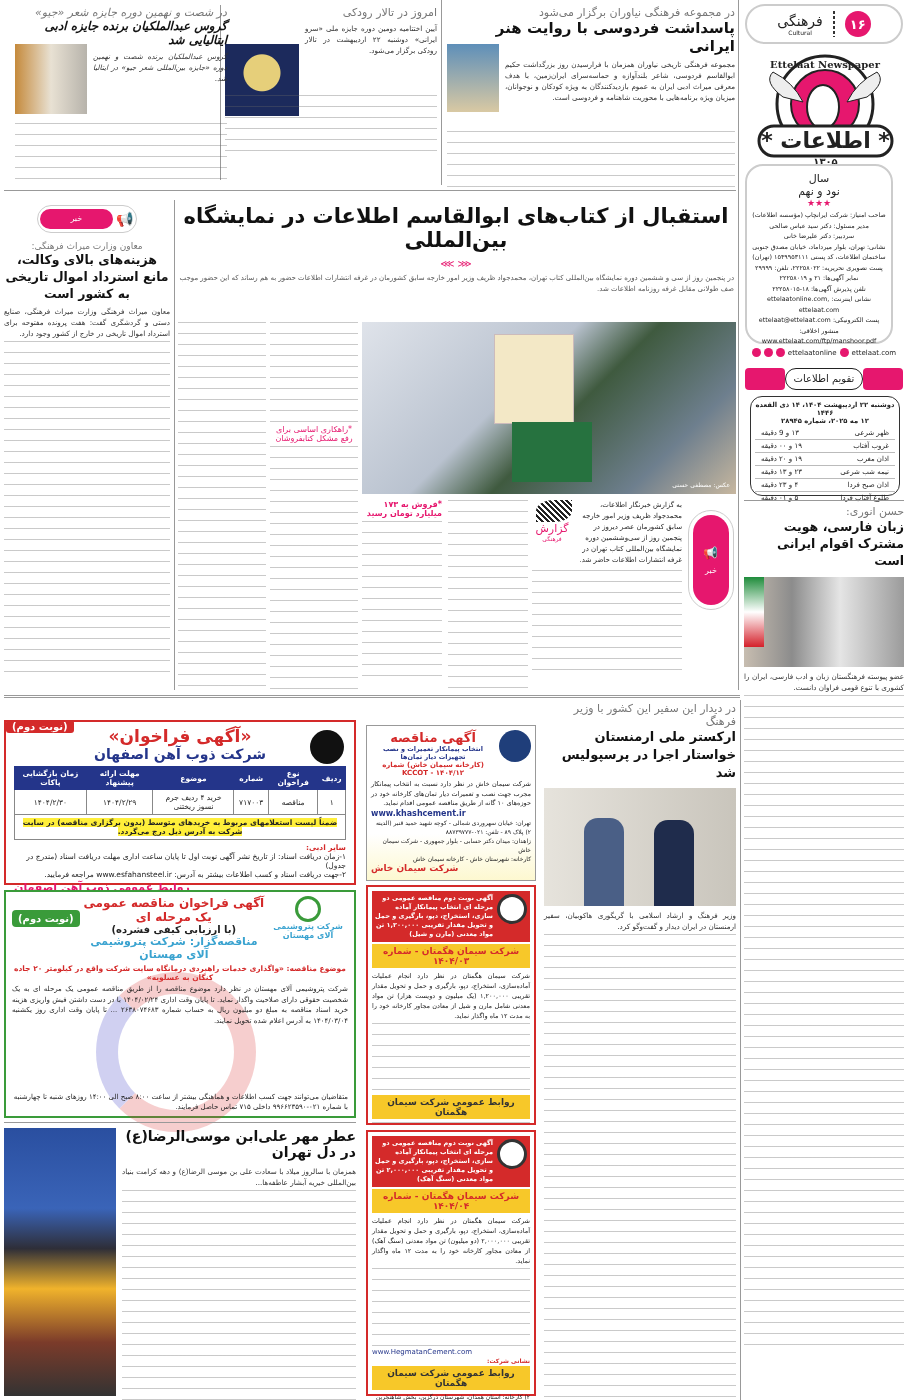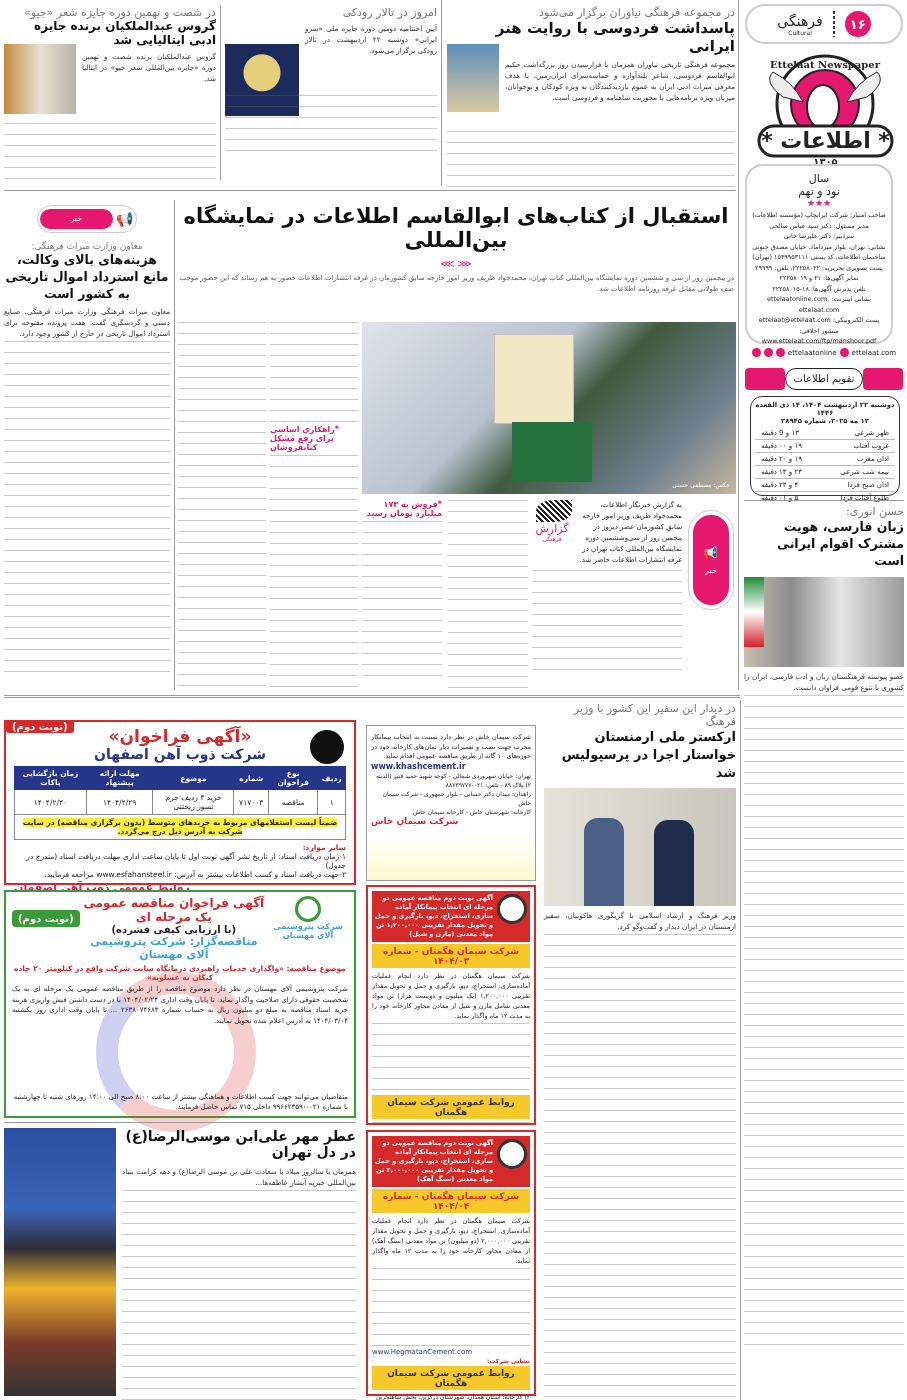--- a/index.html
+++ b/index.html
@@ -129,21 +129,21 @@
   <div class="lines" style="height:66px;margin-top:2px;"></div>
 </div>
 
 <div class="abs" style="left:225px;top:6px;width:212px;">
   <div class="kicker">امروز در تالار رودکی</div>
   <div class="photo" style="left:0;top:38px;width:74px;height:72px;background:radial-gradient(circle at 50% 40%,#e6cf7a 0 18px,#1c2a5c 19px);"></div>
   <div class="body-text" style="margin-left:80px;margin-top:4px;height:70px;">آیین اختتامیه دومین دوره جایزه ملی «سرو ایرانی» دوشنبه ۲۲ اردیبهشت در تالار رودکی برگزار می‌شود.</div>
   <div class="lines" style="height:60px;margin-top:2px;"></div>
 </div>
 
-<div class="abs" style="left:4px;top:6px;width:212px;">
+<div class="abs" style="left:15px;top:6px;width:212px;font-style:italic;">
   <div class="kicker">در شصت و نهمین دوره جایزه شعر «جیو»</div>
   <div class="head" style="font-size:12px;">گروس عبدالملکیان برنده جایزه ادبی ایتالیایی شد</div>
   <div class="photo" style="left:0;top:38px;width:72px;height:70px;background:linear-gradient(90deg,#c58a3c,#e8e1d3 50%,#b7b3ab);"></div>
   <div class="body-text" style="margin-left:78px;margin-top:4px;height:70px;">گروس عبدالملکیان برنده شصت و نهمین دوره «جایزه بین‌المللی شعر جیو» در ایتالیا شد.</div>
   <div class="lines" style="height:60px;margin-top:2px;"></div>
 </div>
 
 <div class="hrule" style="left:4px;top:190px;width:732px;"></div>
 
 <div class="abs" style="left:178px;top:200px;width:556px;text-align:center;">
@@ -154,21 +154,21 @@
 
 <div class="photo" style="left:362px;top:322px;width:374px;height:172px;background:linear-gradient(135deg,#dfe3ea 0%,#b9c2cf 40%,#3f5a3f 55%,#6e7f8e 80%,#c7b79f 100%);">
   <div style="position:absolute;left:132px;top:12px;width:80px;height:90px;background:#f3e8c6;border:1px solid #cbb;"></div>
   <div style="position:absolute;left:150px;top:100px;width:80px;height:60px;background:#26723f;"></div>
   <div style="position:absolute;right:6px;bottom:6px;font-size:6px;color:#fff;">عکس: مصطفی حسنی</div>
 </div>
 
 <div class="abs lines" style="left:178px;top:322px;width:88px;height:370px;"></div>
 <div class="abs" style="left:270px;top:322px;width:88px;height:370px;">
   <div class="lines" style="height:100px;"></div>
-  <div class="pink" style="font-size:8px;font-weight:bold;text-align:left;margin:3px 0;">*راهکاری اساسی برای رفع مشکل کتابفروشان</div>
+  <div class="pink" style="font-size:8px;font-weight:normal;text-align:center;margin:3px 0;">*راهکاری اساسی برای رفع مشکل کتابفروشان</div>
   <div class="lines" style="height:250px;"></div>
 </div>
 <div class="abs" style="left:362px;top:500px;width:80px;height:190px;">
   <div class="pink" style="font-size:8px;font-weight:bold;text-align:right;margin-bottom:3px;">*فروش به ۱۷۳ میلیارد تومان رسید</div>
   <div class="lines" style="height:160px;"></div>
 </div>
 <div class="abs lines" style="left:448px;top:500px;width:80px;height:190px;"></div>
 <div class="abs" style="left:532px;top:500px;width:150px;height:190px;">
   <div style="display:flex;gap:4px;">
     <div style="flex:1;font-size:7px;line-height:11px;text-align:right;">به گزارش خبرنگار اطلاعات، محمدجواد ظریف وزیر امور خارجه سابق کشورمان عصر دیروز در پنجمین روز از سی‌وششمین دوره نمایشگاه بین‌المللی کتاب تهران در غرفه انتشارات اطلاعات حاضر شد.</div>
@@ -251,21 +251,21 @@
       <td>خرید ۴ ردیف جرم نسوز ریختنی</td>
           <td>۱۴۰۴/۲/۲۹</td>
           <td>۱۴۰۴/۲/۳۰</td>
     </tr>
     <tr>
           <td colspan="6" style="font-weight:bold;"><span class="hl-yellow">ضمناً لیست استعلامهای مربوط به خریدهای متوسط (بدون برگزاری مناقصه) در سایت شرکت به آدرس ذیل درج می‌گردد.</span></td>
         </tr>
     </tbody>
   </table>
   <div style="font-size:7.5px;margin-top:3px;">
-    <div style="color:#d42a2a;font-weight:bold;">سایر موارد:</div>
+    <div style="color:#d42a2a;font-weight:bold;">سایر ادبی:</div>
     <div>۱-زمان دریافت اسناد: از تاریخ نشر آگهی نوبت اول تا پایان ساعت اداری مهلت دریافت اسناد (مندرج در جدول)</div>
     <div>۲-جهت دریافت اسناد و کسب اطلاعات بیشتر به آدرس: www.esfahansteel.ir مراجعه فرمایید.</div>
   </div>
   <div style="color:#e6176e;font-weight:bold;font-size:11px;text-align:left;margin-top:2px;">روابط عمومی ذوب آهن اصفهان</div>
 </div>
 
 <div class="ad-box ad-green" style="left:4px;top:890px;width:352px;height:228px;padding:4px 6px;">
   <div style="display:flex;align-items:flex-start;">
     <div style="width:80px;text-align:center;">
       <div style="margin:0 auto;width:26px;height:26px;border-radius:50%;border:3px solid #3a9b3a;"></div>
@@ -278,20 +278,28 @@
     </div>
     <span class="badge-green" style="margin-top:14px;">(نوبت دوم)</span>
   </div>
   <div style="color:#d42a2a;font-size:7.5px;font-weight:bold;text-align:center;margin-top:3px;">موضوع مناقصه: «واگذاری خدمات راهبردی درمانگاه سایت شرکت واقع در کیلومتر ۲۰ جاده کنگان به عسلویه»</div>
   <div style="font-size:7px;line-height:10.5px;text-align:justify;margin-top:2px;position:relative;z-index:1;">شرکت پتروشیمی آلای مهستان در نظر دارد موضوع مناقصه را از طریق مناقصه عمومی یک مرحله ای به یک شخصیت حقوقی دارای صلاحیت واگذار نماید. تا پایان وقت اداری ۱۴۰۴/۰۲/۲۴ با در دست داشتن فیش واریزی هزینه خرید اسناد مناقصه به مبلغ دو میلیون ریال به حساب شماره ۲۶۳۸۰۷۴۶۸۳ ... تا پایان وقت اداری روز یکشنبه ۱۴۰۴/۰۳/۰۴ به آدرس اعلام شده تحویل نمایند.</div>
   <div style="position:absolute;left:90px;top:80px;width:160px;height:160px;border-radius:50%;border:22px solid rgba(220,60,60,.25);border-left-color:rgba(70,70,200,.25);"></div>
   <div style="font-size:7px;line-height:10px;position:absolute;bottom:4px;right:6px;left:6px;z-index:1;">متقاضیان می‌توانند جهت کسب اطلاعات و هماهنگی بیشتر از ساعت ۸:۰۰ صبح الی ۱۴:۰۰ روزهای شنبه تا چهارشنبه با شماره ۰۲۱-۹۹۶۶۲۳۵۹۰ داخلی ۷۱۵ تماس حاصل فرمایند.</div>
 </div>
 
 <div class="ad-box" style="left:366px;top:725px;width:170px;height:156px;border:1px solid #999;padding:4px;background:linear-gradient(#fff 70%,#fdf8d0);">
+  <div style="display:flex;gap:4px;">
+    <div style="width:32px;height:32px;border-radius:50%;background:#1f3e7a;"></div>
+    <div style="flex:1;text-align:center;">
+      <div style="color:#d42a2a;font-weight:bold;font-size:13px;">آگهی مناقصه</div>
+      <div style="font-size:6.5px;font-weight:bold;color:#24358a;">انتخاب پیمانکار تعمیرات و نصب تجهیزات دیار تمان‌ها</div>
+      <div style="font-size:7px;font-weight:bold;color:#d42a2a;">(کارخانه سیمان خاش) شماره ۱۴۰۴/۱۲ - KCCOT</div>
+    </div>
+  </div>
   <div style="font-size:6.5px;line-height:9.5px;margin-top:3px;text-align:justify;">شرکت سیمان خاش در نظر دارد نسبت به انتخاب پیمانکار مجرب جهت نصب و تعمیرات دیار تمان‌های کارخانه خود در حوزه‌های ۱۰ گانه از طریق مناقصه عمومی اقدام نماید.</div>
   <div style="font-size:8px;font-weight:bold;color:#24358a;direction:ltr;text-align:left;">www.khashcement.ir</div>
   <div style="font-size:6px;line-height:9px;">
     <div>تهران: خیابان سهروردی شمالی - کوچه شهید حمید قنبر (الدینه ۲) پلاک ۸۹ - تلفن: ۰۲۱-۸۸۷۳۹۷۷۷</div>
     <div>زاهدان: میدان دکتر حسابی - بلوار جمهوری - شرکت سیمان خاش</div>
     <div>کارخانه: شهرستان خاش - کارخانه سیمان خاش</div>
   </div>
   <div style="color:#d42a2a;font-weight:bold;font-size:9px;text-align:left;">شرکت سیمان خاش</div>
 </div>
 

